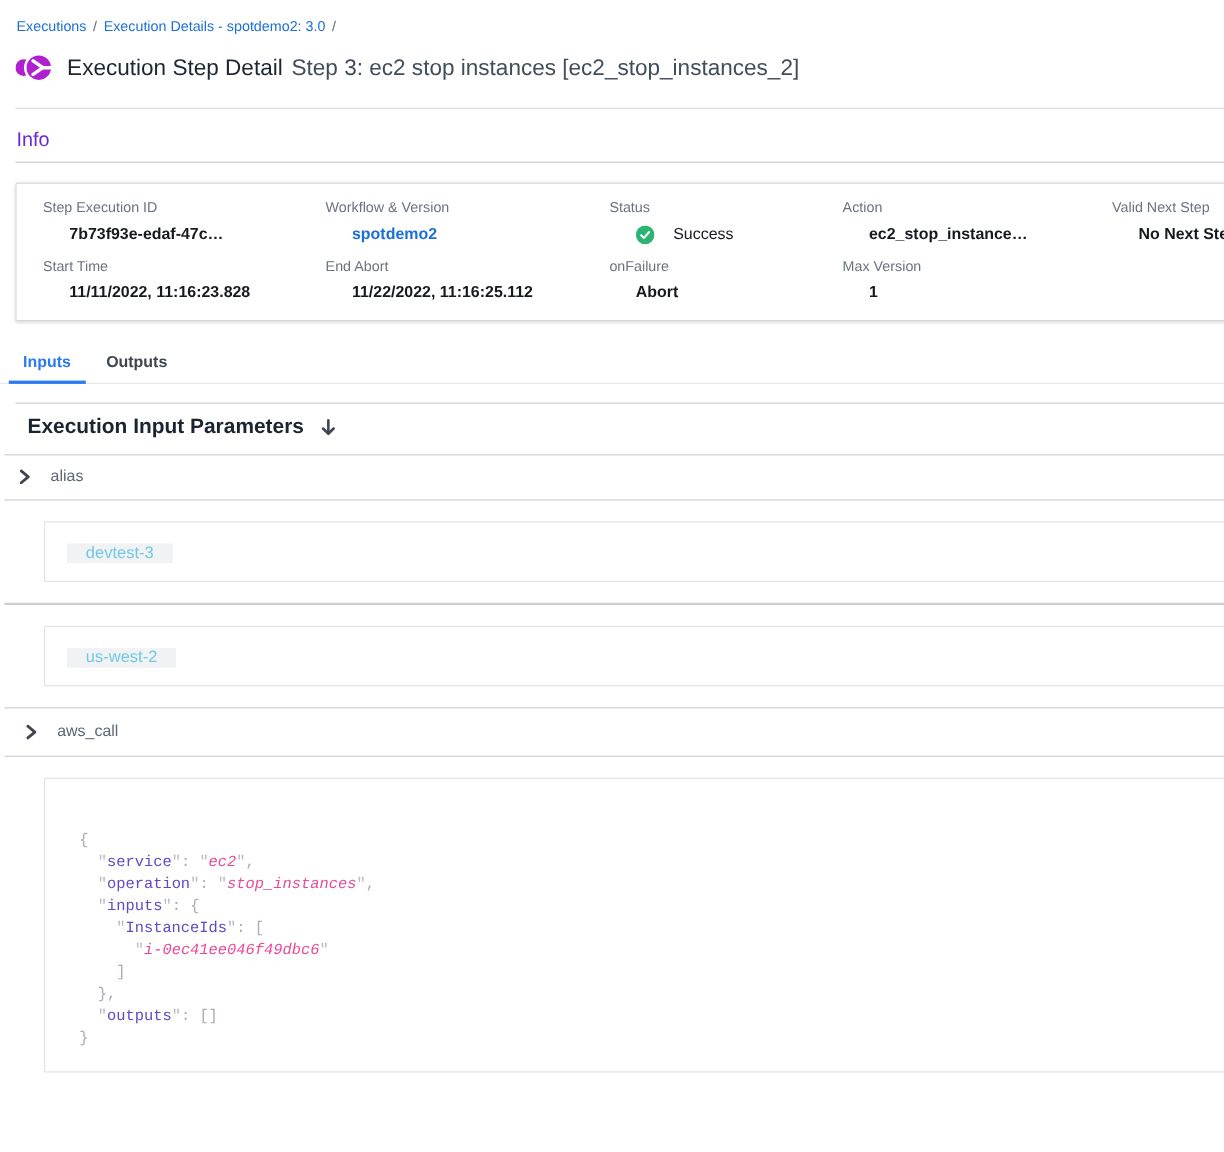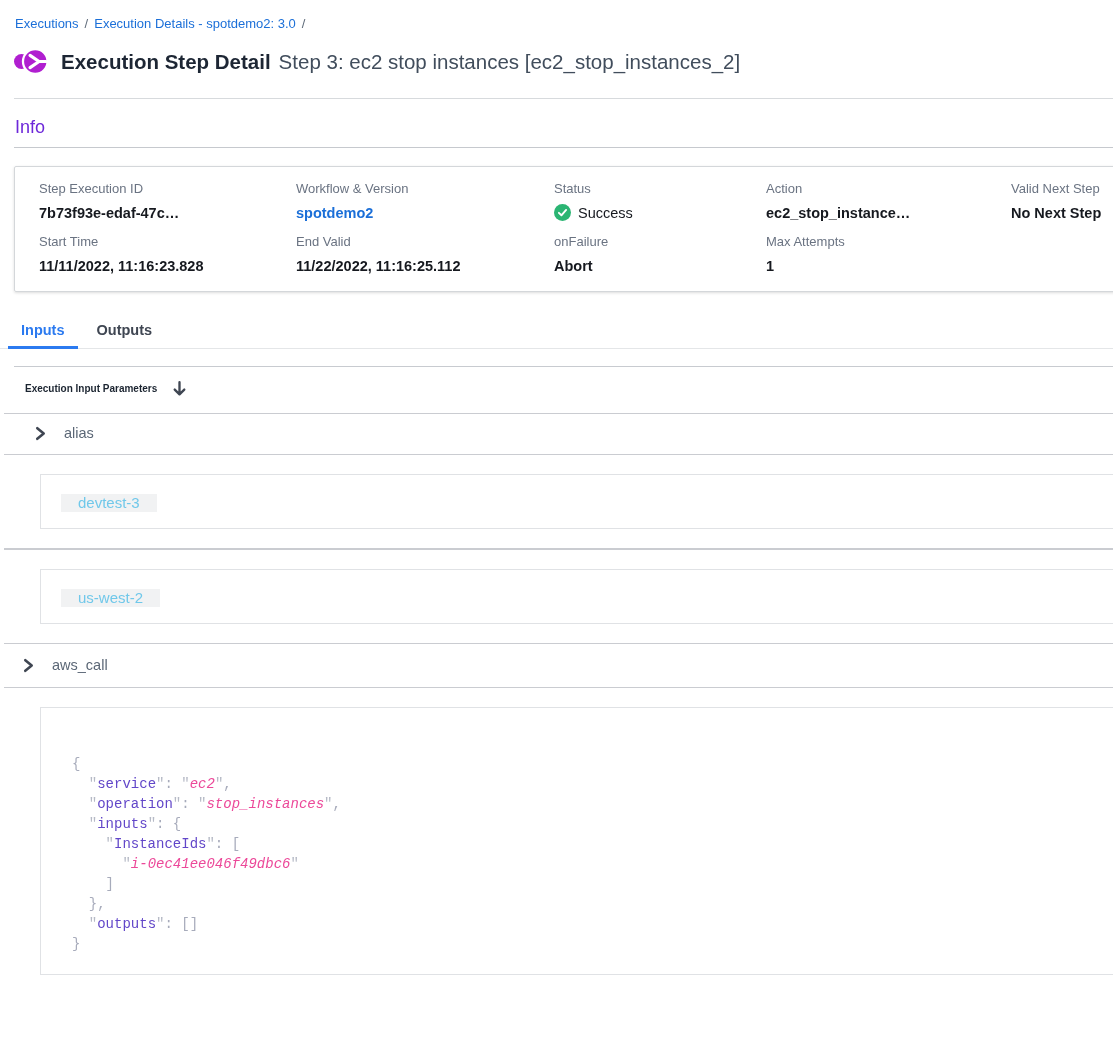--- a/index.html
+++ b/index.html
@@ -13,21 +13,21 @@
 
   
   .breadcrumb { padding:16px 0 0 15px; font-size:13px; line-height:16px; }
   .breadcrumb a { color:#1b6fd8; text-decoration:none; }
   .breadcrumb .sep { color:#5f6b7a; margin:0 6px; }
 
   
   .header-row { display:flex; align-items:center; margin:14px 0 0 14px; }
   .logo { flex:0 0 auto; margin-right:13px; }
   .logo svg { display:block; }
-  .title { font-size:20.5px; font-weight:700; color:#1d2634; }
+  .title { font-size:20.5px; font-weight:400; color:#1d2634; }
   .subtitle { font-size:20.5px; font-weight:400; color:#414d5c; margin-left:8px; }
 
   .divider { border-top:1px solid #d7dadd; }
   .divider.dark { border-top-color:#c8cbd0; }
   .div-title { margin:21px 0 0 14px; }
   .div-info  { margin:8px 0 0 14px; border-top-color:#c6c9ce; }
 
   .info-heading { font-size:18px; line-height:23px; font-weight:400; color:#6d28d9; margin:17px 0 0 15px; }
 
   
@@ -35,40 +35,40 @@
     margin:18px -4px 0 14px;
     border:1px solid #d4d7da; border-radius:2px;
     box-shadow:0 1px 3px rgba(0,0,0,0.14);
     padding:14px 0 16px 24px;
     display:grid;
     grid-template-columns:257px 258px 212px 245px auto;
     row-gap:12px;
   }
   .field .label { font-size:13px; line-height:16px; color:#6a7382; }
   .field .value { font-size:14.5px; line-height:18px; font-weight:700; color:#16191f; margin-top:7px;
-                  white-space:nowrap; overflow:hidden; }
+                  white-space:nowrap; overflow:hidden;margin-left:24px; }
   .field .value.link { color:#1b6fd8; cursor:pointer; }
-  .field .value.status { font-weight:400; display:flex; align-items:flex-start; gap:7px; }
+  .field .value.status { font-weight:400; display:flex; align-items:center; gap:17px; }
 
   
   .tabbar { display:flex; margin-top:24px; padding-left:8px; border-bottom:1px solid #e4e6e8; }
   .tab { padding:6px 13px 10px 13px; margin-right:6px; font-size:14.5px; font-weight:700;
          color:#3f4652; cursor:pointer; position:relative; }
   .tab.active { color:#2b7af0; }
   .tab.active::after { content:""; position:absolute; left:0; right:0; bottom:-1px; height:3px; background:#2b7af0; }
 
   .div-sect { margin:17px 0 0 14px; border-top-color:#c8cbd0; }
 
   .param-header { display:flex; align-items:center; gap:15px; padding:13px 0 16px 25px; }
-  .param-header .ph-title { font-size:10px; line-height:16px; font-weight:700; color:#1b2430;text-align:center; }
+  .param-header .ph-title { font-size:19px; line-height:16px; font-weight:700; color:#1b2430;text-align:center; }
   .param-header svg { display:block; cursor:pointer; }
 
   .param-divider { border-top:1px solid #caccd1; margin-left:4px; }
 
-  .param-row { display:flex; align-items:center; gap:17px; padding:11px 0 12px 34px; cursor:pointer; }
+  .param-row { display:flex; align-items:center; gap:17px; padding:11px 0 12px 16px; cursor:pointer; }
   .param-row svg { display:block; }
   .param-name { font-size:14.5px; line-height:17px; color:#5b6776; }
   .param-row.r3 { padding:13px 0 13px 22px;align-items:center; }
 
   .panel { margin:19px -4px 19px 40px; border:1px solid #e0e2e5; background:#fff; }
   .panel.chip-panel { padding:19px 0 16px 20px; }
   .chip { display:inline-block; background:#f1f2f3; color:#70c8ea; font-size:15px; line-height:18px;
           padding:0 17px; }
   .panel.json-panel { margin-bottom:0; padding:46px 0 20px 31px; min-height:260px; }
   pre.code { margin:0; font-family:"Liberation Mono", monospace; font-size:14px; line-height:20px; color:#5b6776; }
@@ -131,31 +131,31 @@
     <div class="label">Valid Next Step</div>
     <div class="value">No Next Step</div>
   </div>
 
   <div class="field">
     <div class="label">Start Time</div>
     <div class="value">11/11/2022, 11:16:23.828</div>
   </div>
 
   <div class="field">
-    <div class="label">End Valid</div>
+    <div class="label">End Abort</div>
     <div class="value">11/22/2022, 11:16:25.112</div>
   </div>
 
   <div class="field">
     <div class="label">onFailure</div>
     <div class="value">Abort</div>
   </div>
 
   <div class="field">
-    <div class="label">Max Attempts</div>
+    <div class="label">Max Version</div>
     <div class="value">1</div>
   </div>
 </div>
 
 <div class="tabbar" id="tab-bar">
   <div class="tab active">Inputs</div>
 
   <div class="tab">Outputs</div>
 </div>
 

